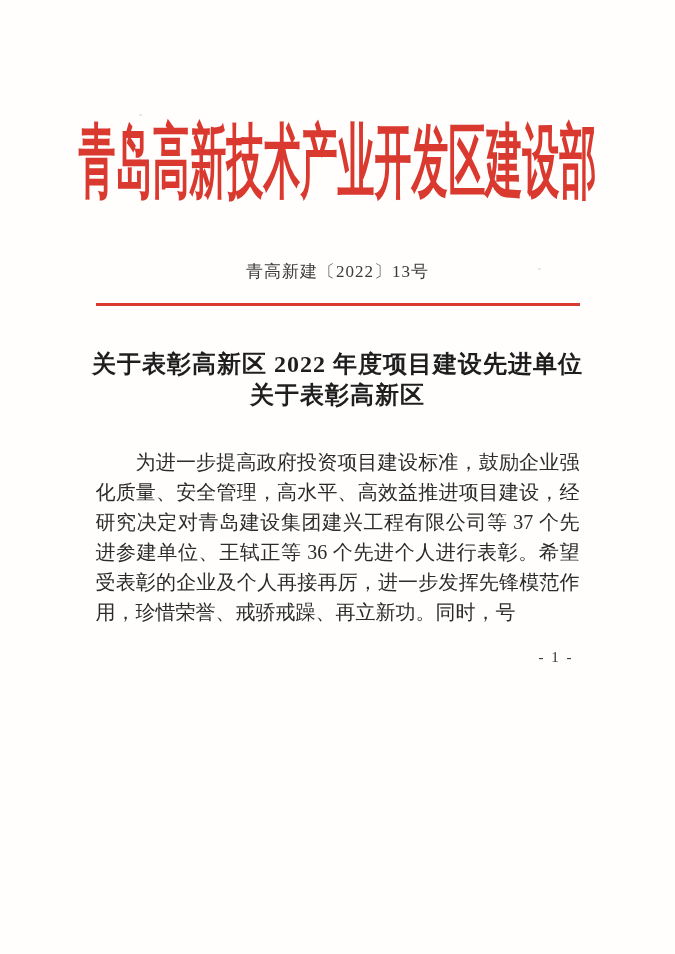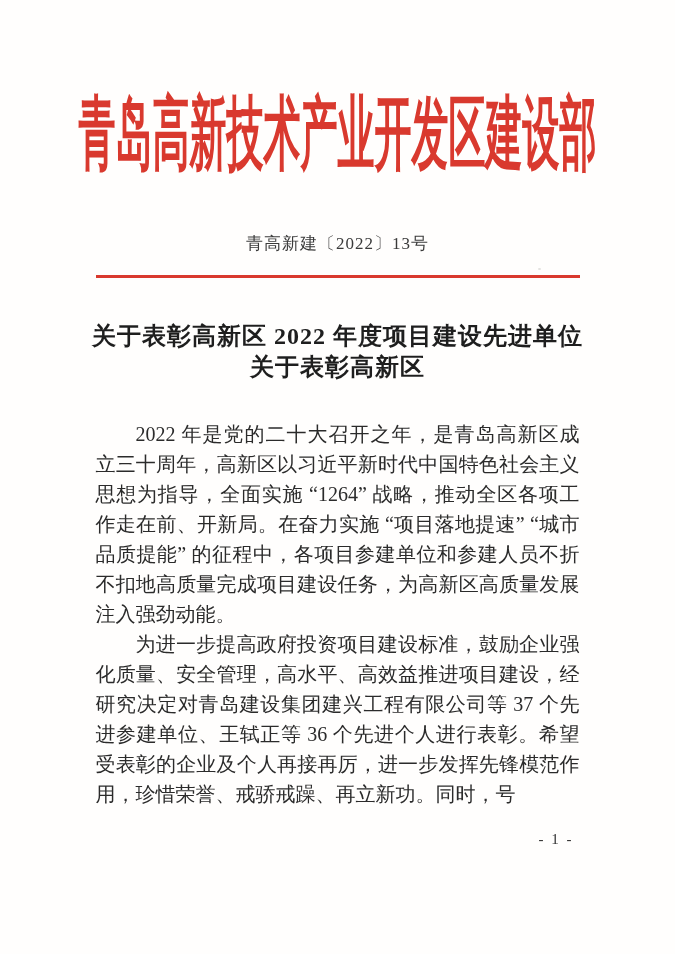--- a/index.html
+++ b/index.html
@@ -21,21 +21,21 @@
     position: absolute;
     background: #c8c8c4;
     border-radius: 50%;
     opacity: .5;
   }
   .speck.s1 { left: 139px; top: 114px; width: 3px; height: 2px; }
   .speck.s2 { left: 138px; top: 158px; width: 3px; height: 3px; }
   .speck.s3 { left: 538px; top: 268px; width: 3px; height: 2px; }
 
   .letterhead-wrap {
-    padding-top: 80px;
+    padding-top: 108px;
     height: 88px;
     display: flex;
     justify-content: center;
     align-items: flex-start;
   }
   .letterhead {
     display: inline-block;
     color: #d9392e;
     font-weight: bold;
     font-size: 37px;
@@ -106,19 +106,18 @@
   <div class="doc-number">青高新建〔2022〕13号</div>
 
   <div class="red-line"></div>
 
   <div class="doc-title">
     <div>关于表彰高新区 2022 年度项目建设先进单位</div>
     <div>关于表彰高新区</div>
   </div>
 
   <div class="body-text">
-    <p>2022 年是党的二十大召开之年，是青岛高新区成立三十周年，高新区以习近平新时代中国特色社会主义思想为指导，全面实施 “1264” 战略，推动全区各项工作走在前、开新局。在奋力实施 “项目落地提速” “城市品质提能” 的征程中，各项目参建单位和参建人员不折不扣地高质量完成项目建设任务，为高新区高质量发展注入强劲动能。</p>
     <p>为进一步提高政府投资项目建设标准，鼓励企业强化质量、安全管理，高水平、高效益推进项目建设，经研究决定对青岛建设集团建兴工程有限公司等 37 个先进参建单位、王轼正等 36 个先进个人进行表彰。希望受表彰的企业及个人再接再厉，进一步发挥先锋模范作用，珍惜荣誉、戒骄戒躁、再立新功。同时，号</p>
   </div>
 
   <div class="page-number">- 1 -</div>
 
 </div>
 
 </body></html>

